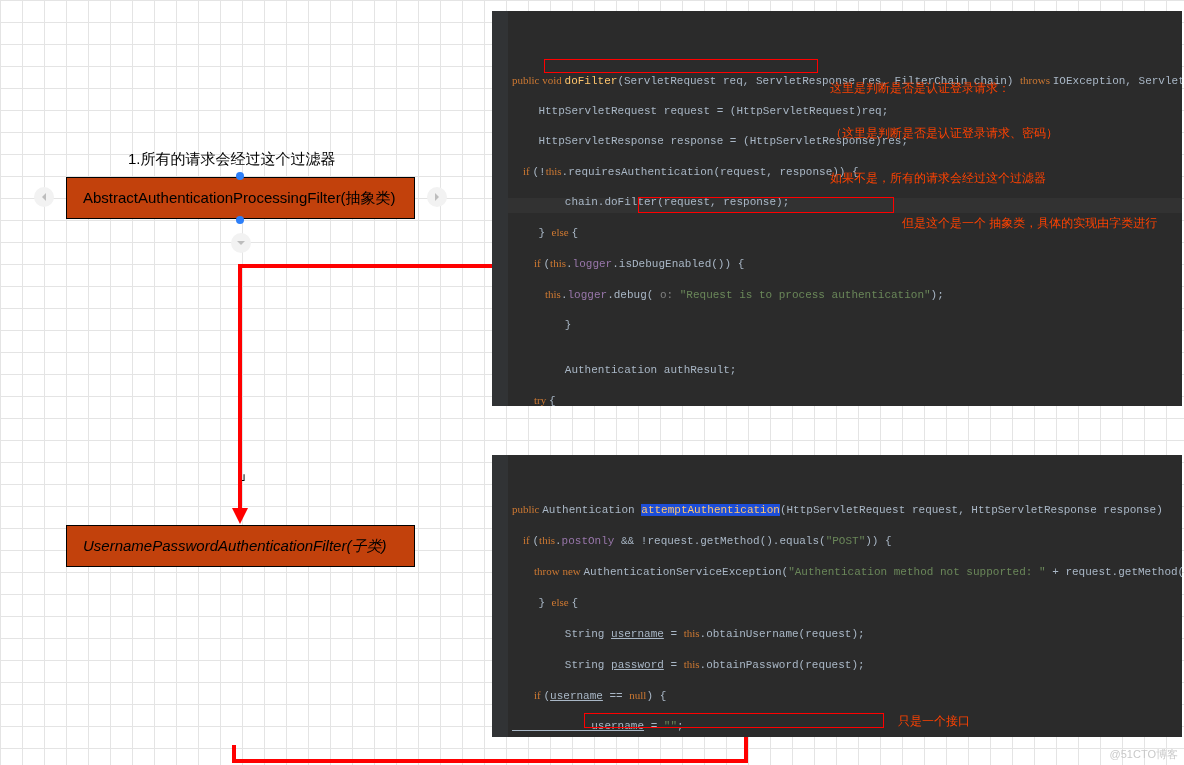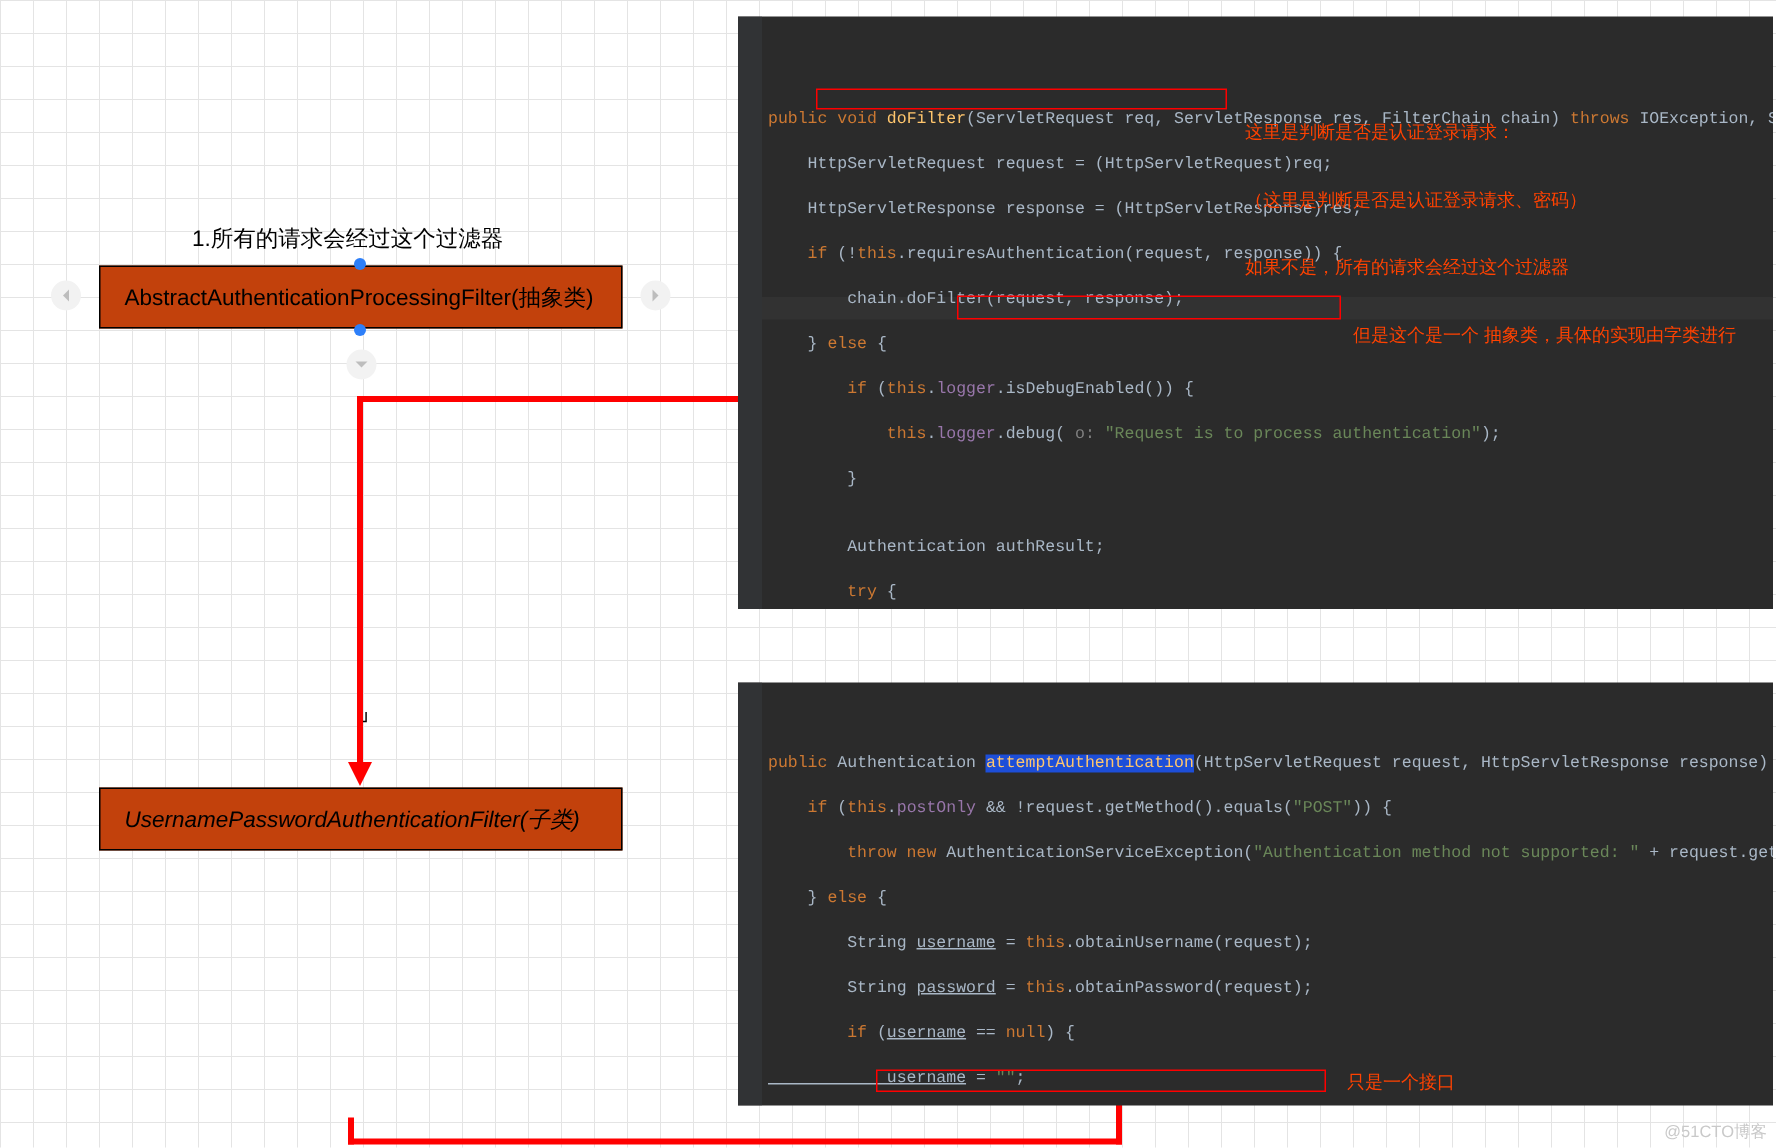--- a/index.html
+++ b/index.html
@@ -19,21 +19,21 @@
   .handle { position: absolute; width: 20px; height: 20px; border-radius: 50%; background: #f2f2f2; display:flex; align-items:center; justify-content:center; }
   .handle svg { width:10px; height:10px; fill:#bdbdbd; }
   .conn-dot { position:absolute; width:8px; height:8px; background:#2d7ff9; border-radius:50%; }
   .arrow-vert { position:absolute; width:4px; background:#ff0000; }
   .arrow-horz { position:absolute; height:4px; background:#ff0000; }
   .arrow-head { position:absolute; width:0; height:0; border-left:8px solid transparent; border-right:8px solid transparent; border-top:16px solid #ff0000; }
   .code-pane {
     position: absolute; background:#2b2b2b; color:#a9b7c6; font-family: Menlo, Consolas, "Courier New", monospace;
     font-size: 11px; line-height: 15px; overflow: hidden; white-space: pre;
   }
-  .k-orange { color:#cc7832; }
+  .k-orange { color:#cc7832;font-family:Liberation Serif, serif; }
   .k-purple { color:#9876aa; }
   .k-green  { color:#6a8759; }
   .k-yellow { color:#ffc66d; }
   .k-grey   { color:#808080; }
   .annot { position:absolute; font-family: "PingFang SC","Microsoft YaHei",sans-serif; color:#ff4200; font-size:12px; line-height:15px; }
   .red-box { position:absolute; border:1.5px solid #ff0000; background:transparent; }
   .hl-line { position:absolute; background:#323232; }
   .gutter { position:absolute; width:16px; background:#313335; top:0; bottom:0; }
   .watermark { position:absolute; right:6px; bottom:3px; font-size:11px; color:#c9c9c9; }
   .return-mark { position:absolute; font-size:12px; color:#000; }

